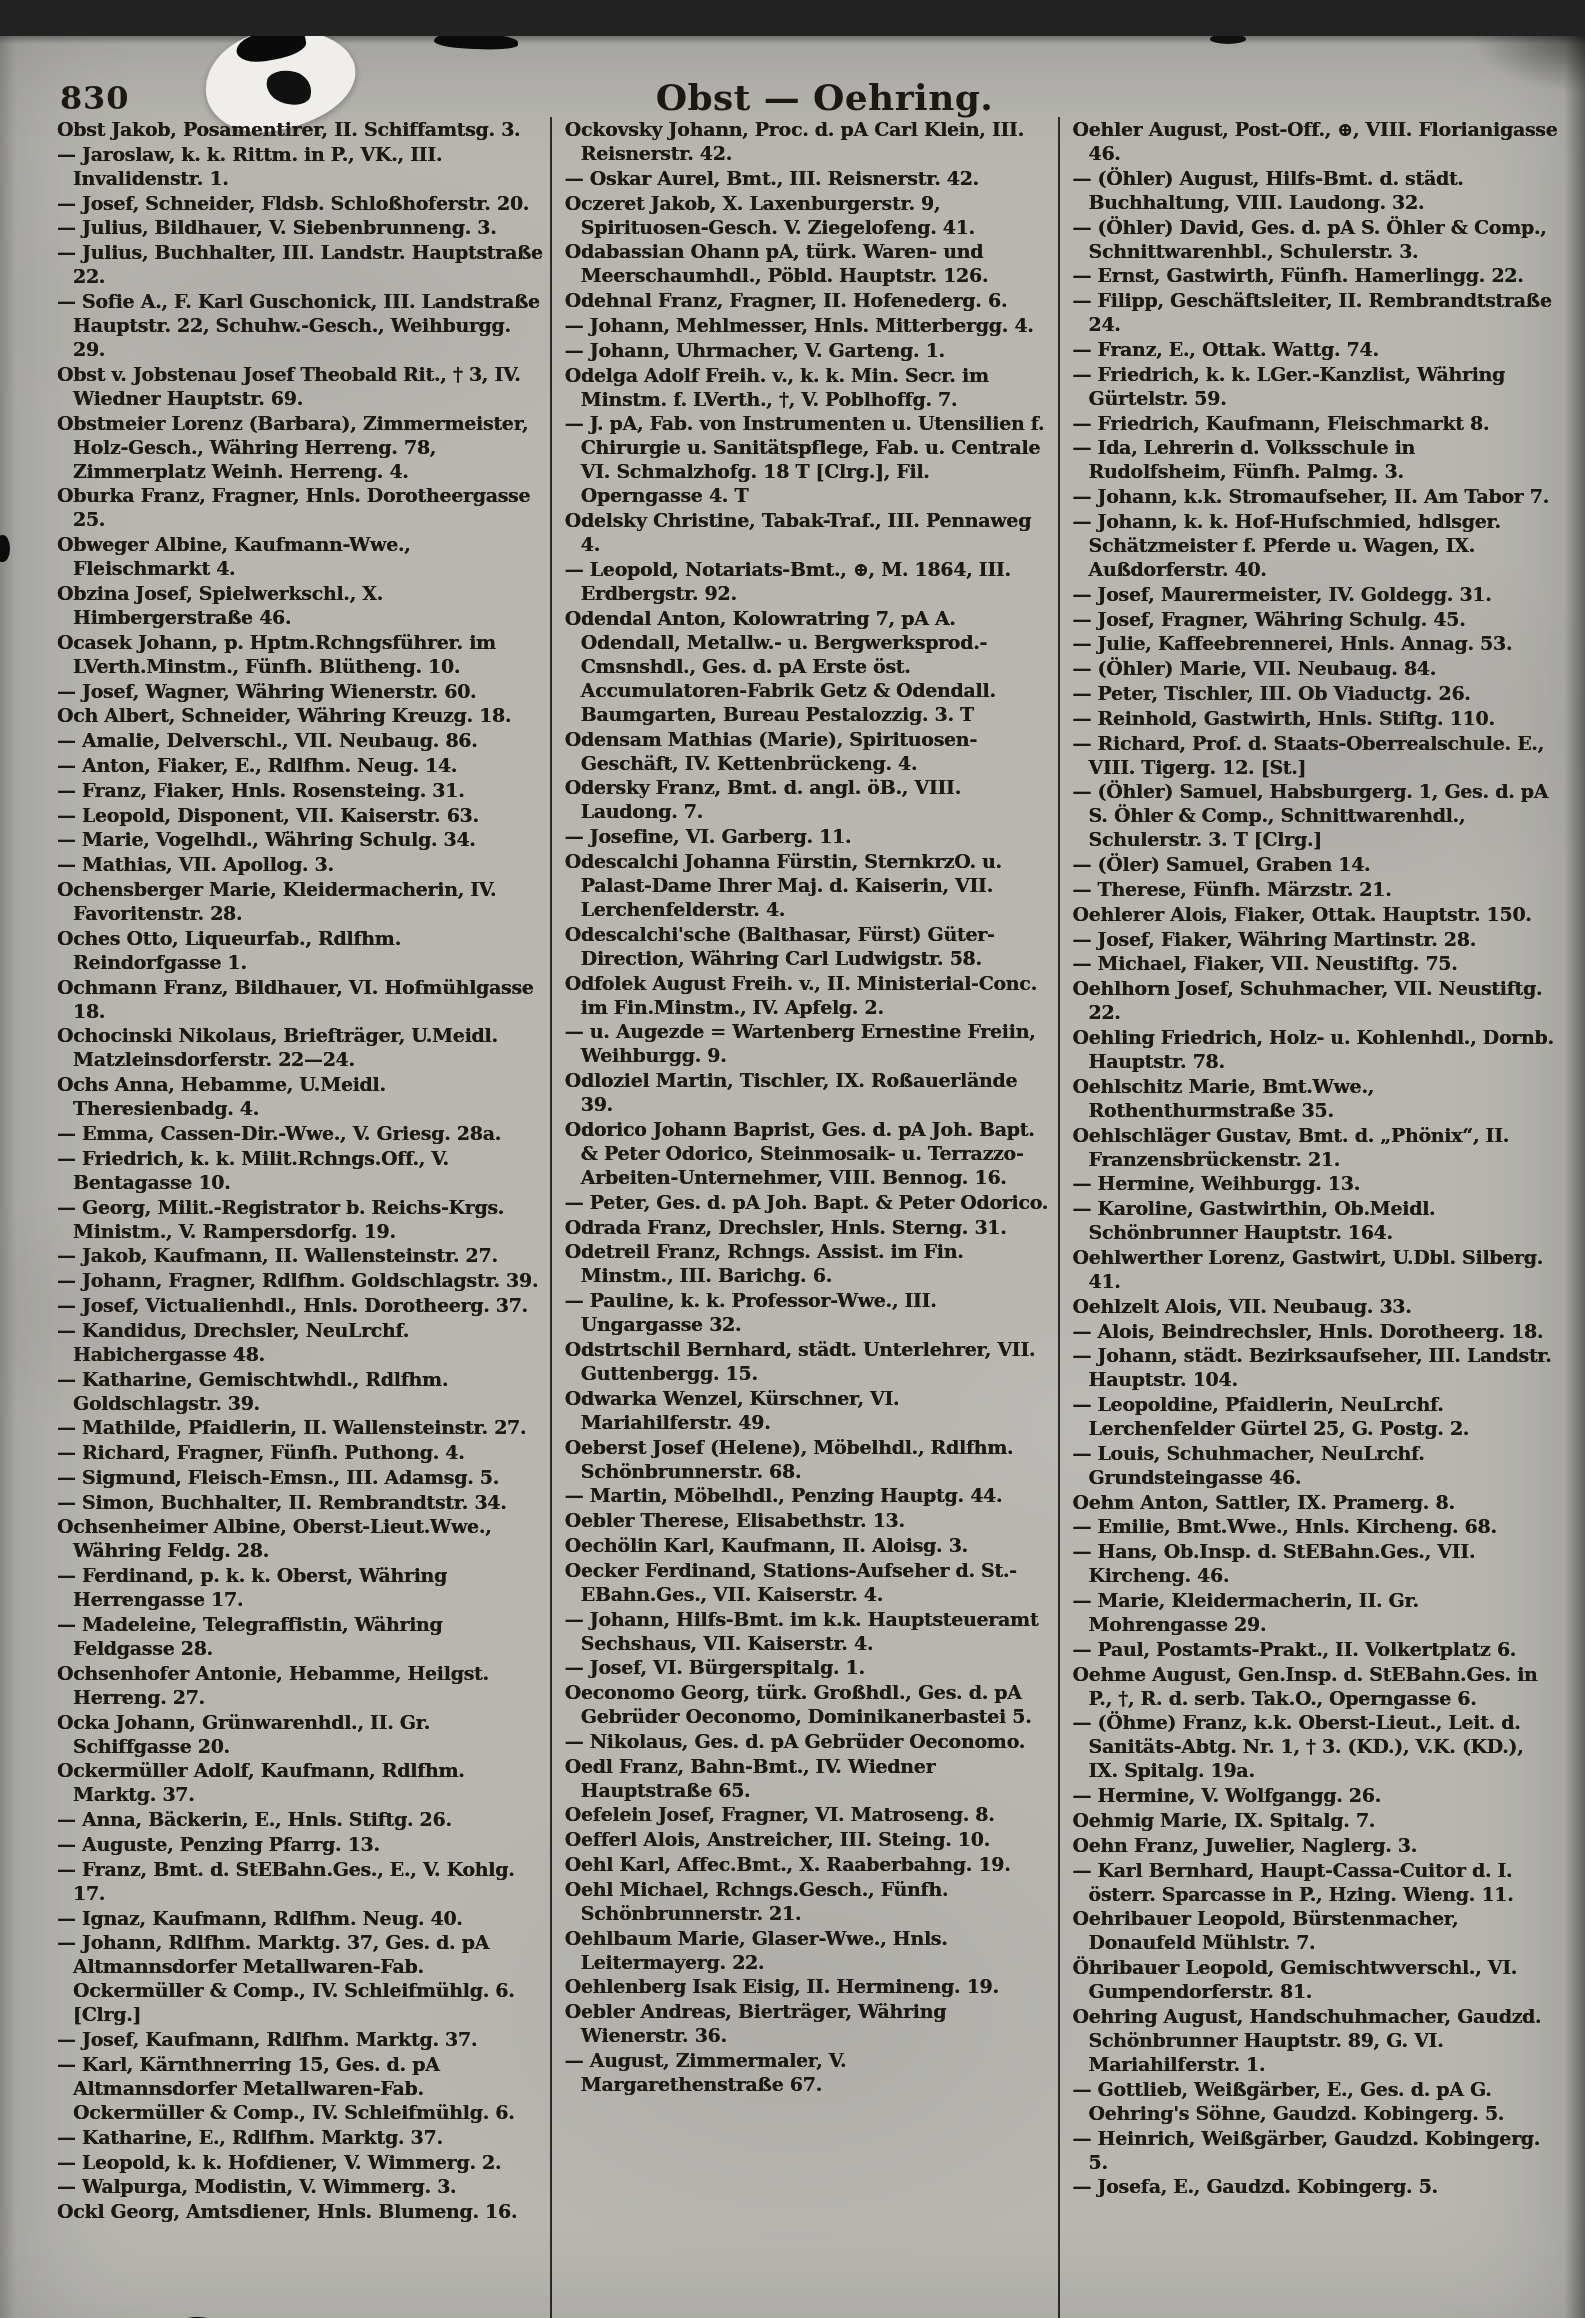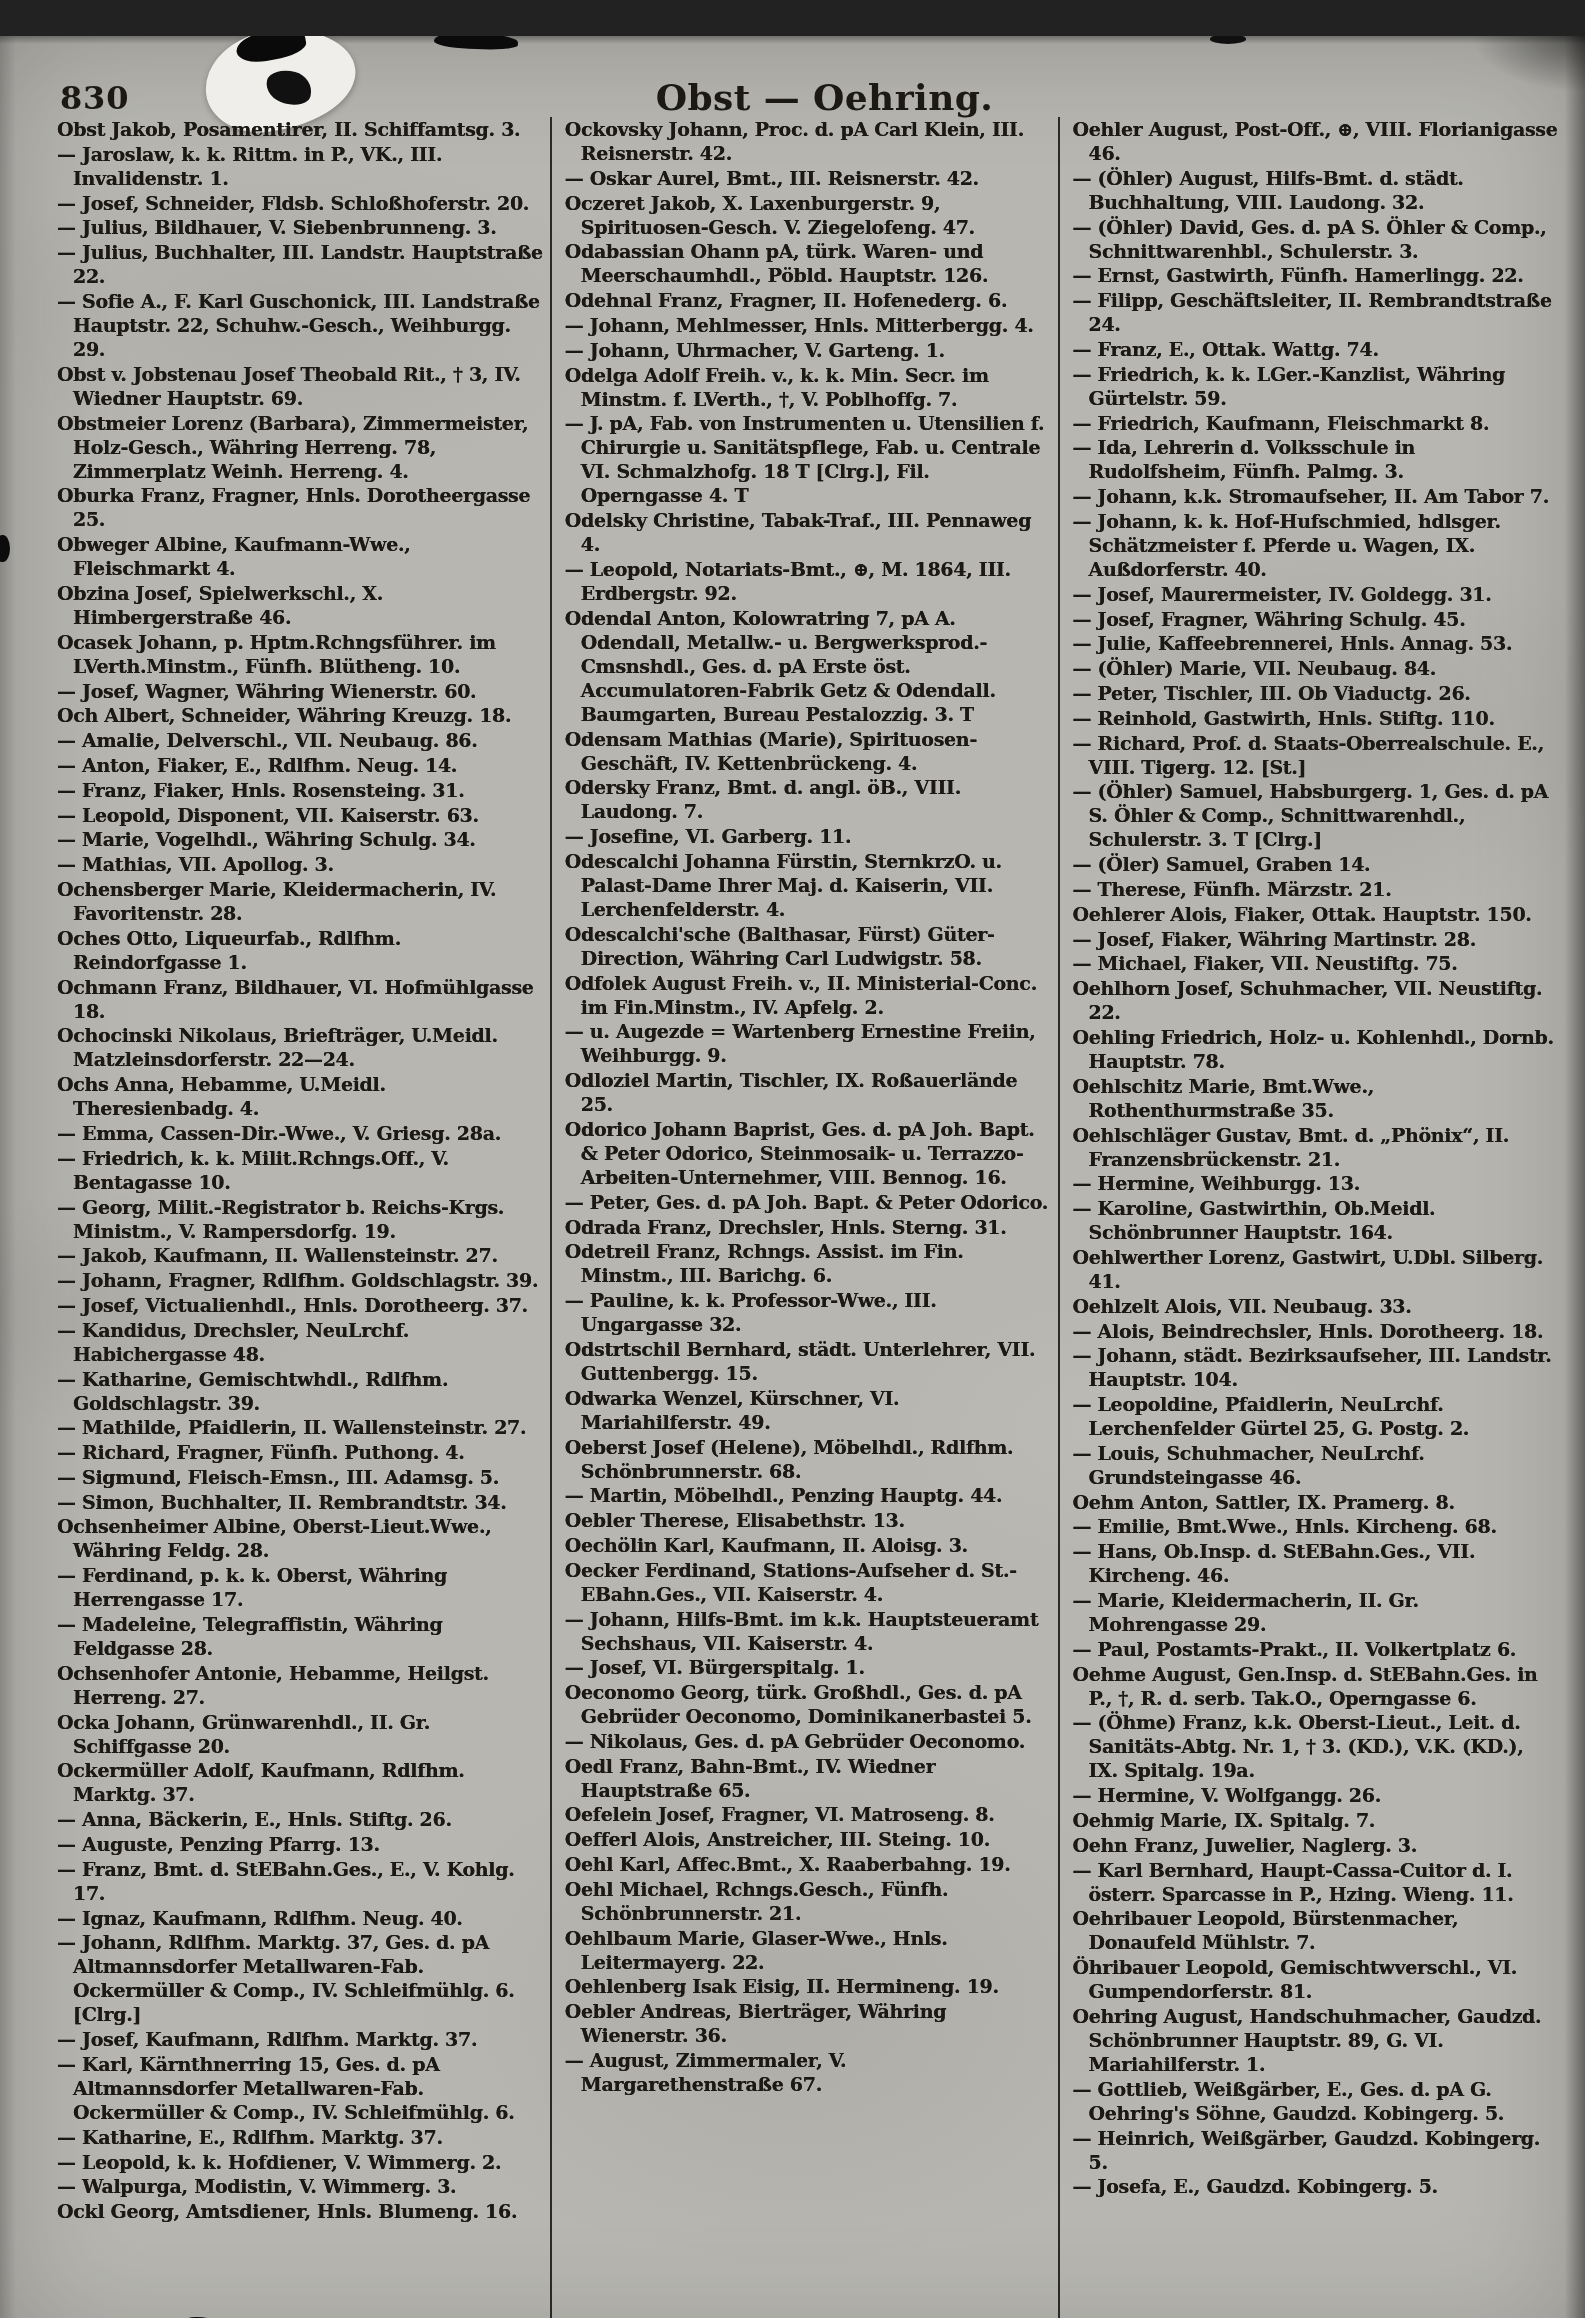--- a/index.html
+++ b/index.html
@@ -142,38 +142,38 @@
         <p class="entry">— Karl, Kärnthnerring 15, Ges. d. pA Altmannsdorfer Metallwaren-Fab. Ockermüller &amp; Comp., IV. Schleifmühlg. 6.</p>
         <p class="entry">— Katharine, E., Rdlfhm. Marktg. 37.</p>
         <p class="entry">— Leopold, k. k. Hofdiener, V. Wimmerg. 2.</p>
         <p class="entry">— Walpurga, Modistin, V. Wimmerg. 3.</p>
         <p class="entry">Ockl Georg, Amtsdiener, Hnls. Blumeng. 16.</p>
       </div>
     <div class="divider"></div>
     <div class="col">
         <p class="entry">Ockovsky Johann, Proc. d. pA Carl Klein, III. Reisnerstr. 42.</p>
         <p class="entry">— Oskar Aurel, Bmt., III. Reisnerstr. 42.</p>
-        <p class="entry">Oczeret Jakob, X. Laxenburgerstr. 9, Spirituosen-Gesch. V. Ziegelofeng. 47.</p>
+        <p class="entry">Oczeret Jakob, X. Laxenburgerstr. 9, Spirituosen-Gesch. V. Ziegelofeng. 41.</p>
         <p class="entry">Odabassian Ohann pA, türk. Waren- und Meerschaumhdl., Pöbld. Hauptstr. 126.</p>
         <p class="entry">Odehnal Franz, Fragner, II. Hofenederg. 6.</p>
         <p class="entry">— Johann, Mehlmesser, Hnls. Mitterbergg. 4.</p>
         <p class="entry">— Johann, Uhrmacher, V. Garteng. 1.</p>
         <p class="entry">Odelga Adolf Freih. v., k. k. Min. Secr. im Minstm. f. LVerth., †, V. Poblhoffg. 7.</p>
         <p class="entry">— J. pA, Fab. von Instrumenten u. Utensilien f. Chirurgie u. Sanitätspflege, Fab. u. Centrale VI. Schmalzhofg. 18 T [Clrg.], Fil. Operngasse 4. T</p>
         <p class="entry">Odelsky Christine, Tabak-Traf., III. Pennaweg 4.</p>
         <p class="entry">— Leopold, Notariats-Bmt., ⊕, M. 1864, III. Erdbergstr. 92.</p>
         <p class="entry">Odendal Anton, Kolowratring 7, pA A. Odendall, Metallw.- u. Bergwerksprod.-Cmsnshdl., Ges. d. pA Erste öst. Accumulatoren-Fabrik Getz &amp; Odendall. Baumgarten, Bureau Pestalozzig. 3. T</p>
         <p class="entry">Odensam Mathias (Marie), Spirituosen-Geschäft, IV. Kettenbrückeng. 4.</p>
         <p class="entry">Odersky Franz, Bmt. d. angl. öB., VIII. Laudong. 7.</p>
         <p class="entry">— Josefine, VI. Garberg. 11.</p>
         <p class="entry">Odescalchi Johanna Fürstin, SternkrzO. u. Palast-Dame Ihrer Maj. d. Kaiserin, VII. Lerchenfelderstr. 4.</p>
         <p class="entry">Odescalchi'sche (Balthasar, Fürst) Güter-Direction, Währing Carl Ludwigstr. 58.</p>
         <p class="entry">Odfolek August Freih. v., II. Ministerial-Conc. im Fin.Minstm., IV. Apfelg. 2.</p>
         <p class="entry">— u. Augezde = Wartenberg Ernestine Freiin, Weihburgg. 9.</p>
-        <p class="entry">Odloziel Martin, Tischler, IX. Roßauerlände 25.</p>
+        <p class="entry">Odloziel Martin, Tischler, IX. Roßauerlände 39.</p>
         <p class="entry">Odorico Johann Baprist, Ges. d. pA Joh. Bapt. &amp; Peter Odorico, Steinmosaik- u. Terrazzo-Arbeiten-Unternehmer, VIII. Bennog. 16.</p>
         <p class="entry">— Peter, Ges. d. pA Joh. Bapt. &amp; Peter Odorico.</p>
         <p class="entry">Odrada Franz, Drechsler, Hnls. Sterng. 31.</p>
         <p class="entry">Odetreil Franz, Rchngs. Assist. im Fin. Minstm., III. Barichg. 6.</p>
         <p class="entry">— Pauline, k. k. Professor-Wwe., III. Ungargasse 32.</p>
         <p class="entry">Odstrtschil Bernhard, städt. Unterlehrer, VII. Guttenbergg. 15.</p>
         <p class="entry">Odwarka Wenzel, Kürschner, VI. Mariahilferstr. 49.</p>
         <p class="entry">Oeberst Josef (Helene), Möbelhdl., Rdlfhm. Schönbrunnerstr. 68.</p>
         <p class="entry">— Martin, Möbelhdl., Penzing Hauptg. 44.</p>
         <p class="entry">Oebler Therese, Elisabethstr. 13.</p>

